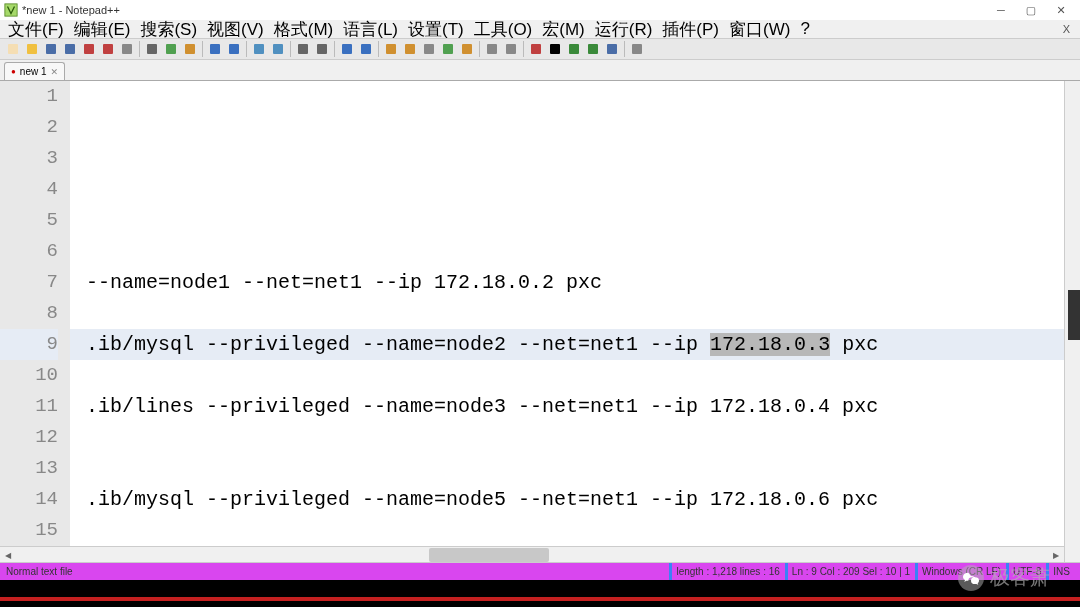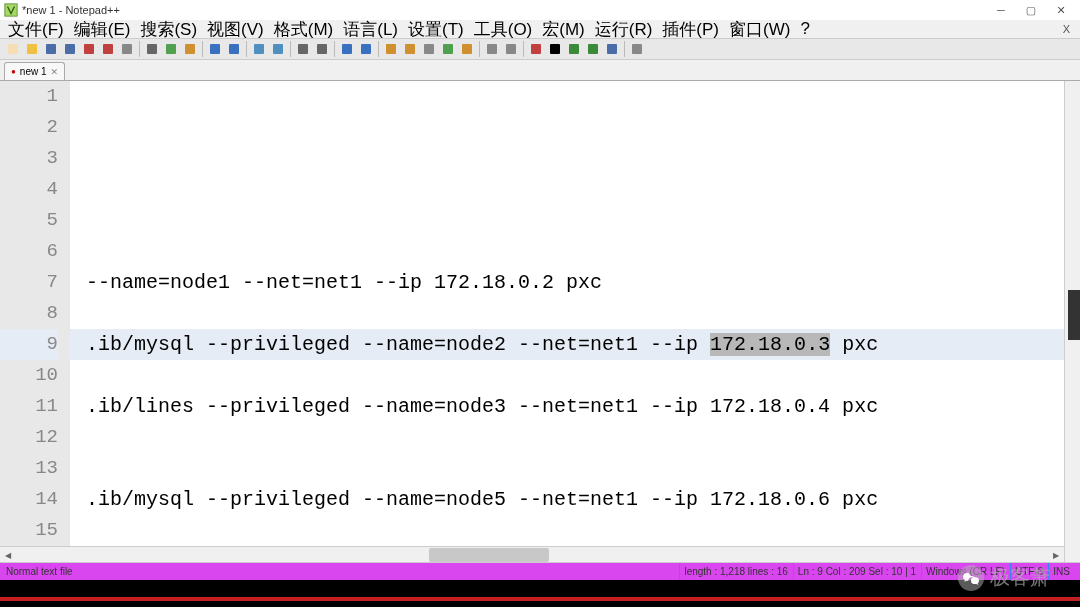--- a/index.html
+++ b/index.html
@@ -170,21 +170,21 @@
   background: #d946ef;
   border-top: 1px solid #ccc;
   display: flex;
   align-items: center;
   padding: 0 6px;
   font-size: 10px;
   color: #333;
   gap: 1px;
 }
 .statusbar .spacer { flex: 1; }
-.statusbar .cell { padding: 0 4px; border-left: 1px solid #3b82f6; height: 100%; display: flex; align-items: center; }
+.statusbar .cell { padding: 0 4px; border-left: 3px solid #3b82f6; height: 100%; display: flex; align-items: center; }
 .side-tab {
   position: absolute;
   right: 0; top: 290px;
   width: 12px; height: 50px;
   background: #333;
   cursor: pointer;
 }
 .bottom-bar {
   position: absolute;
   bottom: 6px; left: 0; right: 0;

